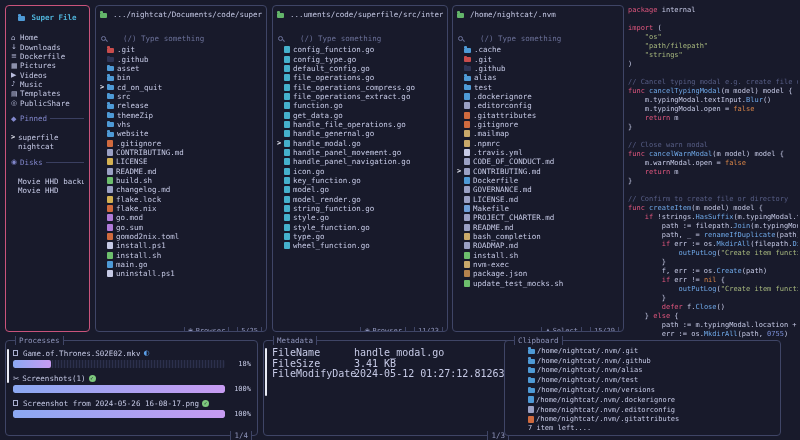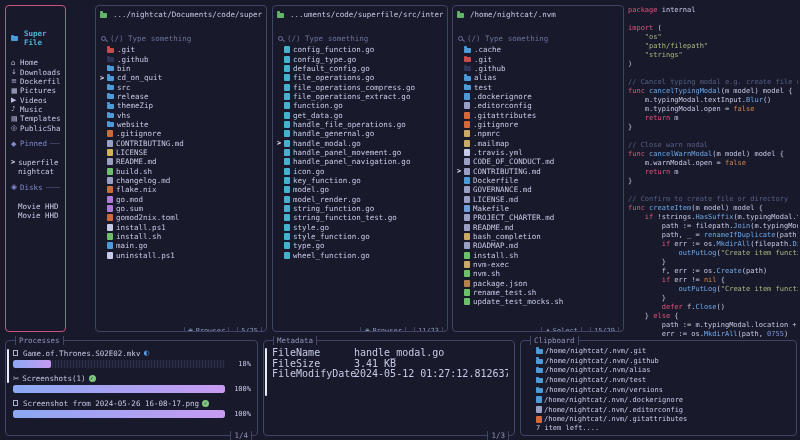--- a/index.html
+++ b/index.html
@@ -5,42 +5,42 @@
   :root{
     --bg:#181a2b; --border:#3f4566; --focus:#c9537b; --text:#c6cae6;
     --muted:#6b7199; --cyan:#4fb3d9; --fblue:#4e9ad6; --fgreen:#63b56a;
     --foot:#8f95bb; --sect:#8287cc;
   }
   *{margin:0;padding:0;box-sizing:border-box}
   html,body{width:800px;height:440px;overflow:hidden;background:var(--bg);
     font-family:"DejaVu Sans Mono",monospace;color:var(--text)}
   .screen{position:relative;width:800px;height:440px;background:var(--bg)}
   .panel{position:absolute;border:1px solid var(--border);border-radius:4px;background:var(--bg)}
-  .sidebar{left:5px;top:5px;width:61px;height:327px;border-color:var(--focus);padding:20px 5px}
+  .sidebar{left:5px;top:5px;width:85px;height:327px;border-color:var(--focus);padding:4px 5px}
   .fp0{left:95px;top:5px;width:172px;height:327px}
   .fp1{left:272px;top:5px;width:176px;height:327px}
   .fp2{left:452px;top:5px;width:172px;height:327px}
   .fp{padding:3px 4px;overflow:hidden}
   .preview{position:absolute;left:628px;top:3px;width:170px;height:336px;overflow:hidden;padding-top:3px}
   .processes{left:5px;top:340px;width:253px;height:96px;padding:7px 6px 4px 7px}
   .metadata{left:263px;top:340px;width:252px;height:96px;padding:7px 6px 4px 8px}
-  .clipboard{left:520px;top:340px;width:277px;height:96px;padding:5px 4px 2px 15px}
+  .clipboard{left:504px;top:340px;width:277px;height:96px;padding:5px 4px 2px 23px}
 
   
   .bp-title{position:absolute;top:-5px;left:9px;font-size:7.5px;line-height:9px;color:var(--foot);
     background:var(--bg);padding:0 3px;border-left:1px solid var(--border);border-right:1px solid var(--border)}
   .bp-count{position:absolute;bottom:-5px;right:5px;font-size:7.5px;line-height:9px;color:var(--foot);
     background:var(--bg);padding:0 3px;border-left:1px solid var(--border);border-right:1px solid var(--border)}
   .fp-footer{position:absolute;bottom:-5px;right:4px;display:flex;gap:2px;align-items:center;background:transparent}
   .chip{font-size:7px;line-height:9px;color:var(--foot);background:var(--bg);padding:0 3px;
     border-left:1px solid var(--border);border-right:1px solid var(--border);display:flex;gap:2px;align-items:center}
   .dash{width:4px;border-top:1px solid var(--border)}
 
   .fp-title{display:flex;align-items:center;gap:3px;height:11px;font-size:7.5px;white-space:nowrap;overflow:hidden}
-  .search{display:flex;align-items:center;gap:4px;height:10px;margin-top:13px;margin-bottom:2px;
+  .search{display:flex;align-items:center;gap:17px;height:10px;margin-top:13px;margin-bottom:2px;
     color:var(--muted);font-size:7.5px;white-space:nowrap}
   .mag{width:5px;height:5px;border:1px solid var(--muted);border-radius:50%;position:relative;flex:none;margin-left:1px}
   .mag::after{content:"";position:absolute;width:3px;height:1px;background:var(--muted);
     transform:rotate(45deg);right:-2.5px;bottom:-1px}
 
   .frow{display:flex;align-items:center;height:9.35px;font-size:7.5px;white-space:nowrap;overflow:hidden}
   .cur{width:7px;flex:none;color:#eceef8;font-weight:bold;font-size:7px}
   .ic{width:7px;height:5px;border-radius:1px;margin-right:3px;flex:none;position:relative;margin-top:1px}
   .ic-folder::before{content:"";position:absolute;left:0;top:-1.5px;width:3px;height:2px;
     background:inherit;border-radius:1px 1px 0 0}
@@ -185,20 +185,25 @@
           <span class="fname">.git</span>
         </div>
         <div class="frow">
           <span class="cur"></span>
           <span class="ic ic-folder" style="background: rgb(46, 53, 86);"></span>
           <span class="fname">.github</span>
         </div>
         <div class="frow">
           <span class="cur"></span>
           <span class="ic ic-folder" style="background: rgb(78, 154, 214);"></span>
+          <span class="fname">asset</span>
+        </div>
+        <div class="frow">
+          <span class="cur"></span>
+          <span class="ic ic-folder" style="background: rgb(78, 154, 214);"></span>
           <span class="fname">bin</span>
         </div>
         <div class="frow">
           <span class="cur">&gt;</span>
           <span class="ic ic-folder" style="background: rgb(78, 154, 214);"></span>
           <span class="fname">cd_on_quit</span>
         </div>
         <div class="frow">
           <span class="cur"></span>
           <span class="ic ic-folder" style="background: rgb(78, 154, 214);"></span>
@@ -246,20 +251,25 @@
         </div>
         <div class="frow">
           <span class="cur"></span>
           <span class="ic ic-file" style="background: rgb(109, 191, 109);"></span>
           <span class="fname">build.sh</span>
         </div>
         <div class="frow">
           <span class="cur"></span>
           <span class="ic ic-file" style="background: rgb(154, 160, 196);"></span>
           <span class="fname">changelog.md</span>
+        </div>
+        <div class="frow">
+          <span class="cur"></span>
+          <span class="ic ic-file" style="background: rgb(212, 177, 82);"></span>
+          <span class="fname">flake.lock</span>
         </div>
         <div class="frow">
           <span class="cur"></span>
           <span class="ic ic-file" style="background: rgb(208, 106, 62);"></span>
           <span class="fname">flake.nix</span>
         </div>
         <div class="frow">
           <span class="cur"></span>
           <span class="ic ic-file" style="background: rgb(176, 122, 216);"></span>
           <span class="fname">go.mod</span>
@@ -401,25 +411,20 @@
           <span class="fname">model_render.go</span>
         </div>
         <div class="frow">
           <span class="cur"></span>
           <span class="ic ic-file" style="background: rgb(69, 177, 204);"></span>
           <span class="fname">string_function.go</span>
         </div>
         <div class="frow">
           <span class="cur"></span>
           <span class="ic ic-file" style="background: rgb(69, 177, 204);"></span>
-          <span class="fname">string_function_test.go</span>
-        </div>
-        <div class="frow">
-          <span class="cur"></span>
-          <span class="ic ic-file" style="background: rgb(69, 177, 204);"></span>
           <span class="fname">style.go</span>
         </div>
         <div class="frow">
           <span class="cur"></span>
           <span class="ic ic-file" style="background: rgb(69, 177, 204);"></span>
           <span class="fname">style_function.go</span>
         </div>
         <div class="frow">
           <span class="cur"></span>
           <span class="ic ic-file" style="background: rgb(69, 177, 204);"></span>
@@ -492,26 +497,26 @@
           <span class="fname">.gitattributes</span>
         </div>
         <div class="frow">
           <span class="cur"></span>
           <span class="ic ic-file" style="background: rgb(208, 106, 62);"></span>
           <span class="fname">.gitignore</span>
         </div>
         <div class="frow">
           <span class="cur"></span>
           <span class="ic ic-file" style="background: rgb(201, 169, 106);"></span>
+          <span class="fname">.mailmap</span>
+        </div>
+        <div class="frow">
+          <span class="cur"></span>
+          <span class="ic ic-file" style="background: rgb(201, 169, 106);"></span>
           <span class="fname">.npmrc</span>
-        </div>
-        <div class="frow">
-          <span class="cur"></span>
-          <span class="ic ic-file" style="background: rgb(201, 169, 106);"></span>
-          <span class="fname">.mailmap</span>
         </div>
         <div class="frow">
           <span class="cur"></span>
           <span class="ic ic-file" style="background: rgb(198, 202, 230);"></span>
           <span class="fname">.travis.yml</span>
         </div>
         <div class="frow">
           <span class="cur"></span>
           <span class="ic ic-file" style="background: rgb(154, 160, 196);"></span>
           <span class="fname">CODE_OF_CONDUCT.md</span>
@@ -566,32 +571,22 @@
           <span class="ic ic-file" style="background: rgb(109, 191, 109);"></span>
           <span class="fname">install.sh</span>
         </div>
         <div class="frow">
           <span class="cur"></span>
           <span class="ic ic-file" style="background: rgb(201, 169, 106);"></span>
           <span class="fname">nvm-exec</span>
         </div>
         <div class="frow">
           <span class="cur"></span>
-          <span class="ic ic-file" style="background: rgb(109, 191, 109);"></span>
-          <span class="fname">nvm.sh</span>
-        </div>
-        <div class="frow">
-          <span class="cur"></span>
           <span class="ic ic-file" style="background: rgb(181, 130, 77);"></span>
           <span class="fname">package.json</span>
-        </div>
-        <div class="frow">
-          <span class="cur"></span>
-          <span class="ic ic-file" style="background: rgb(109, 191, 109);"></span>
-          <span class="fname">rename_test.sh</span>
         </div>
         <div class="frow">
           <span class="cur"></span>
           <span class="ic ic-file" style="background: rgb(109, 191, 109);"></span>
           <span class="fname">update_test_mocks.sh</span>
         </div>
       </div>
     <div class="fp-footer">
       <span class="chip">
           <span class="gly">▲</span>

